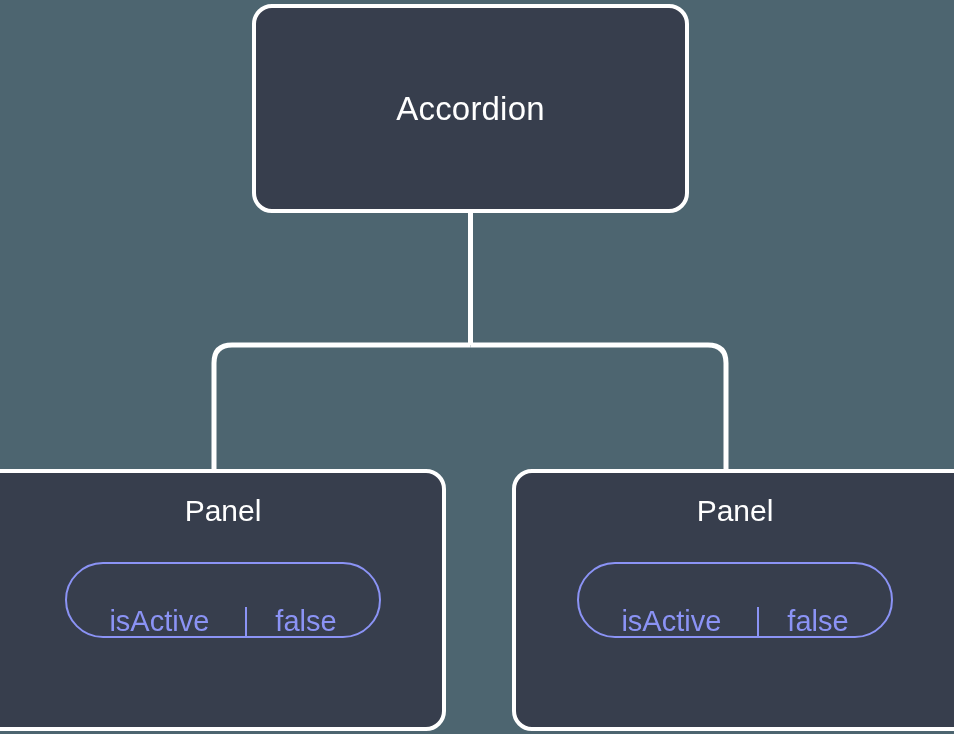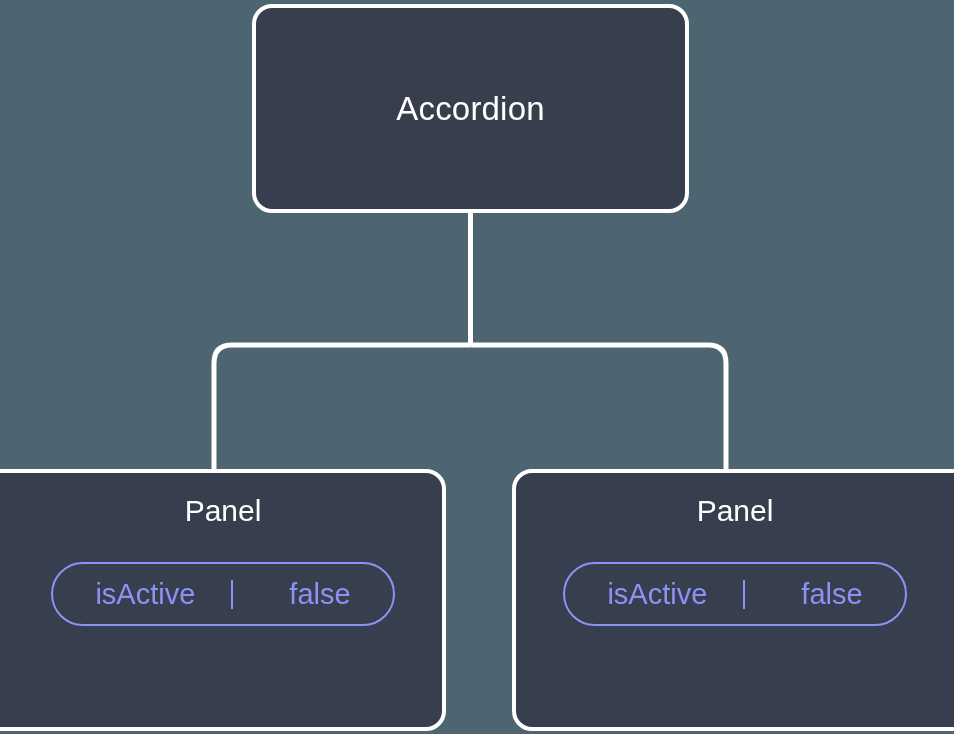--- a/index.html
+++ b/index.html
@@ -91,42 +91,42 @@
     align-items: center;
     width: 100%;
   }
   .node-child-left .node-inner { transform: translateX(11px); }
   .node-child-right .node-inner { transform: translateX(-11px); }
 
   
   .prop-pill {
     margin-top: 36px;
     display: flex;
-    align-items: center;
+    align-items: flex-end;
     border: 2px solid #8b93f5;
     border-radius: 999px;
-    height: 64px;
+    height: 76px;
     box-sizing: border-box;
     overflow: hidden;
   }
   .prop-cell {
     display: flex;
     align-items: center;
     justify-content: center;
     color: #8b93f5;
     font-size: 29px;
     line-height: 1;
     white-space: nowrap;
     box-sizing: border-box;
   }
   .prop-key {
     padding: 0 36px 0 42px;
   }
   .prop-value {
-    padding: 0 42px 0 56px;
+    padding: 0 42px 0 28px;
     border-left: 2px solid #8b93f5;
   }
 </style>
 </head>
 <body>
 
 <div id="stage">
 
   <svg class="connectors" width="954" height="734" viewBox="0 0 954 734" xmlns="http://www.w3.org/2000/svg" aria-hidden="true">
 

